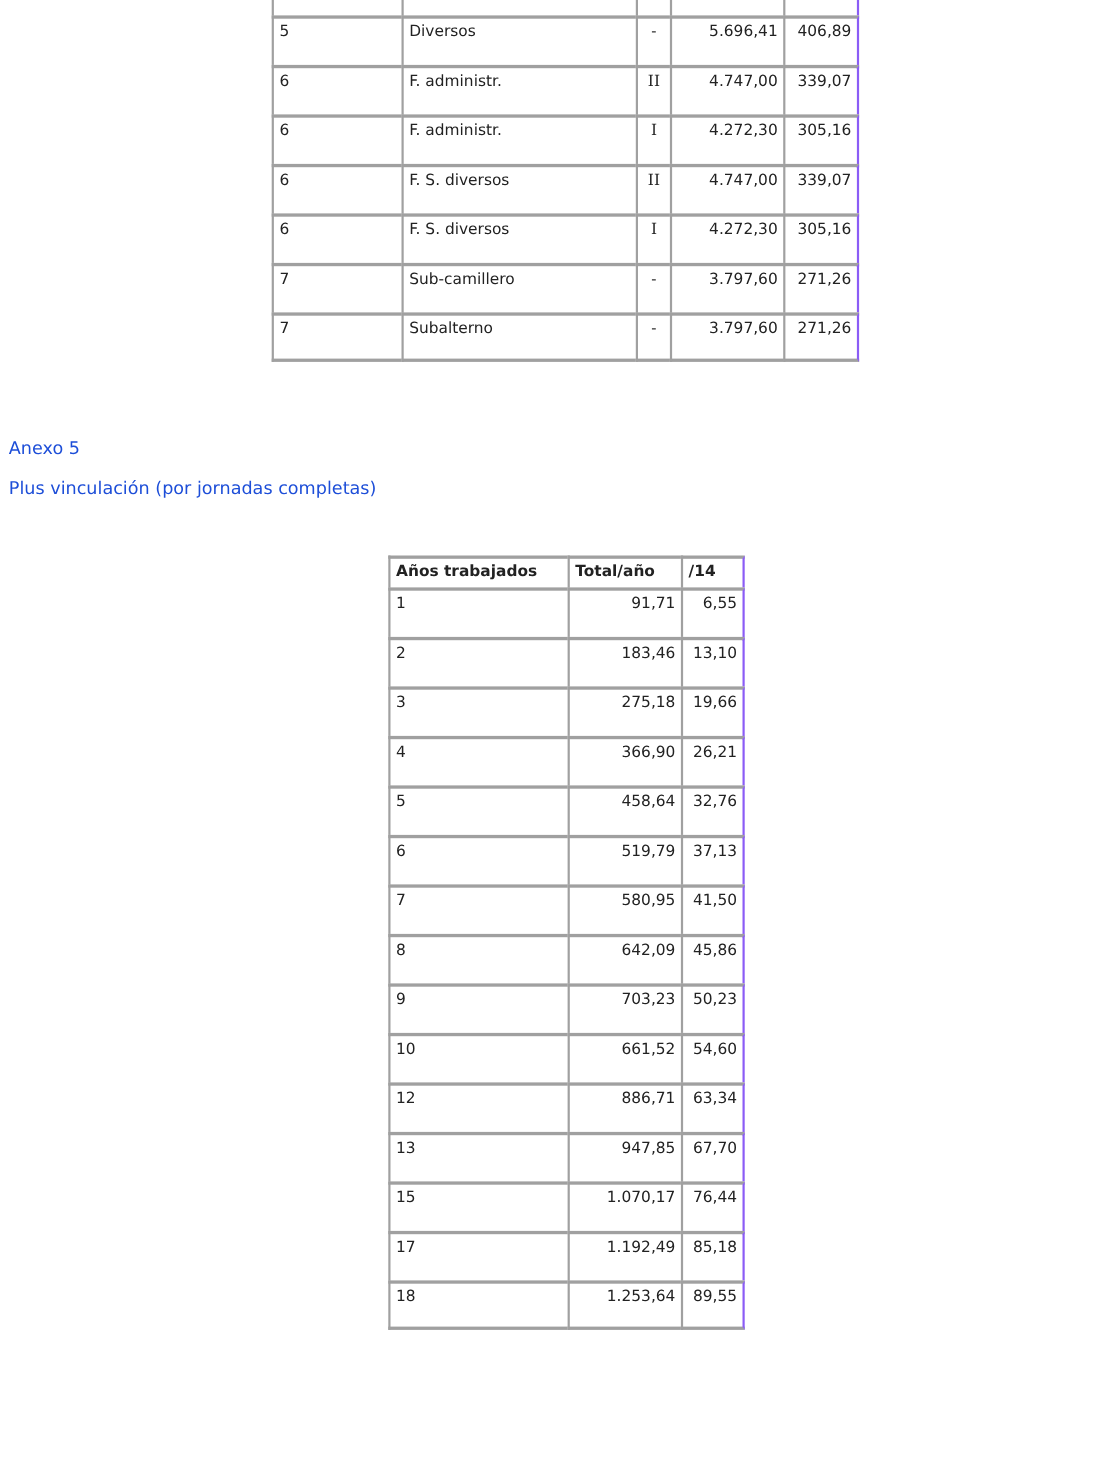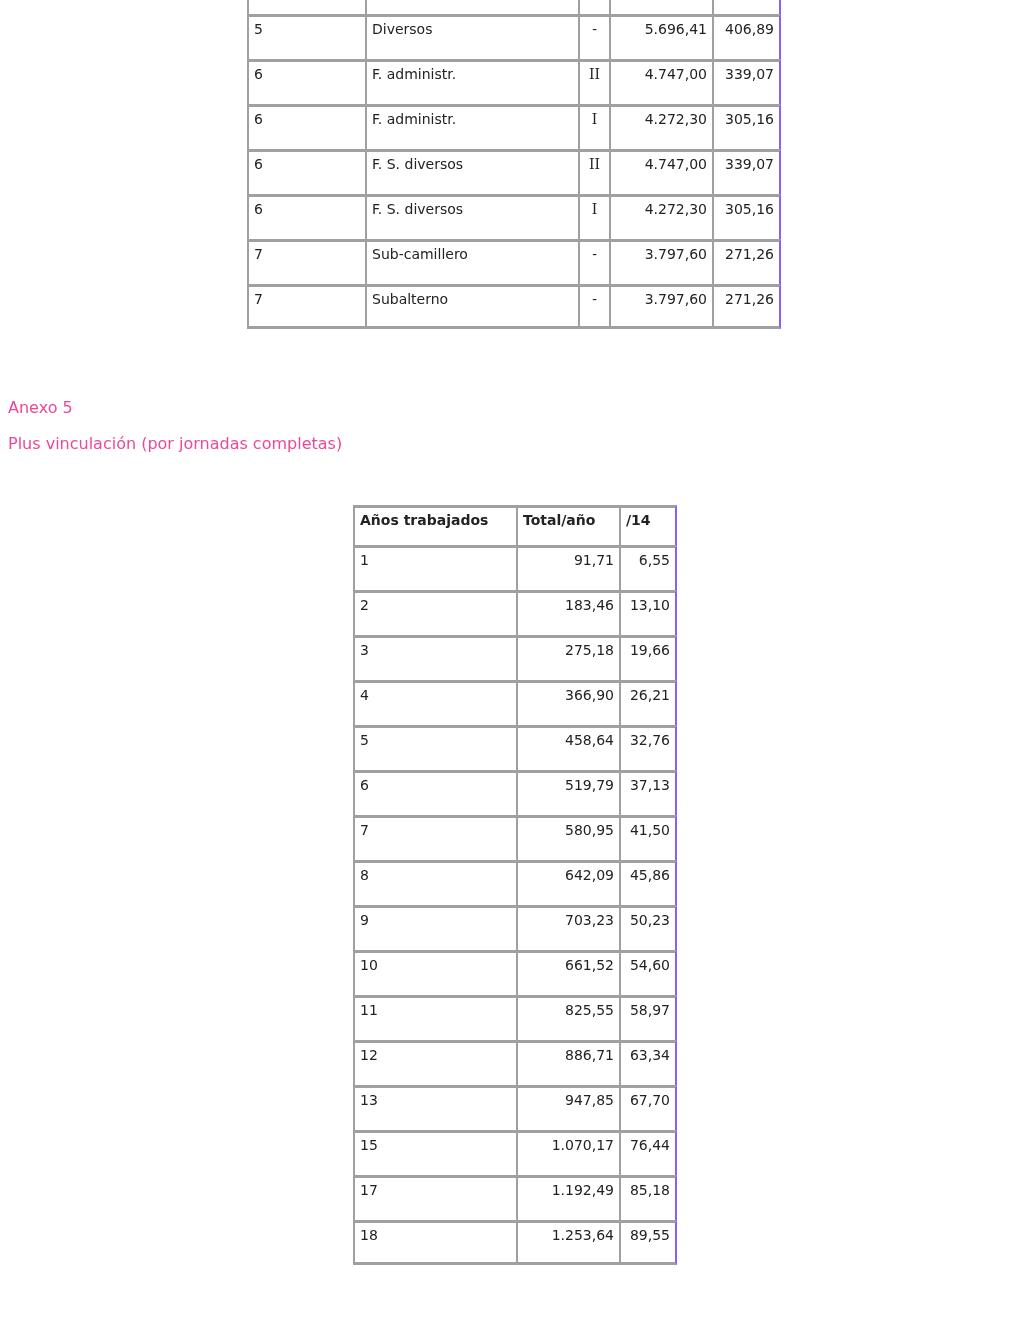--- a/index.html
+++ b/index.html
@@ -21,26 +21,26 @@
   
   #t1 { left: 247px; top: -15px; }
   #t1 td { height: 45px; }
   #t1 tr.stub td { height: 29px; }
   #t1 col.c1 { width: 118px; }
   #t1 col.c2 { width: 213px; }
   #t1 col.c3 { width: 31px; }
   #t1 col.c4 { width: 103px; }
   #t1 col.c5 { width: 69px; }
   
-  .heading { position: absolute; left: 8px; font-size: 16px; color: #ec4899; }
+  .heading { position: absolute; left: 8px; font-size: 16px; color: #1d4ed8; }
   #anexo { top: 398px; }
   #plus { top: 434px; }
   
   #t2 { left: 353px; top: 505px; }
-  #t2 th { font-weight: bold; height: 40px; }
+  #t2 th { font-weight: bold; height: 29px; }
   #t2 td { height: 45px; }
   #t2 col.a { width: 163px; }
   #t2 col.b { width: 103px; }
   #t2 col.c { width: 58px; }
 </style>
 </head>
 <body>
 
 <table id="t1">
   <colgroup>
@@ -171,25 +171,20 @@
         <td>9</td>
         <td class="num">703,23</td>
         <td class="num">50,23</td>
       </tr>
       <tr>
         <td>10</td>
         <td class="num">661,52</td>
         <td class="num">54,60</td>
       </tr>
       <tr>
-        <td>11</td>
-        <td class="num">825,55</td>
-        <td class="num">58,97</td>
-      </tr>
-      <tr>
         <td>12</td>
         <td class="num">886,71</td>
         <td class="num">63,34</td>
       </tr>
       <tr>
         <td>13</td>
         <td class="num">947,85</td>
         <td class="num">67,70</td>
       </tr>
       <tr>

